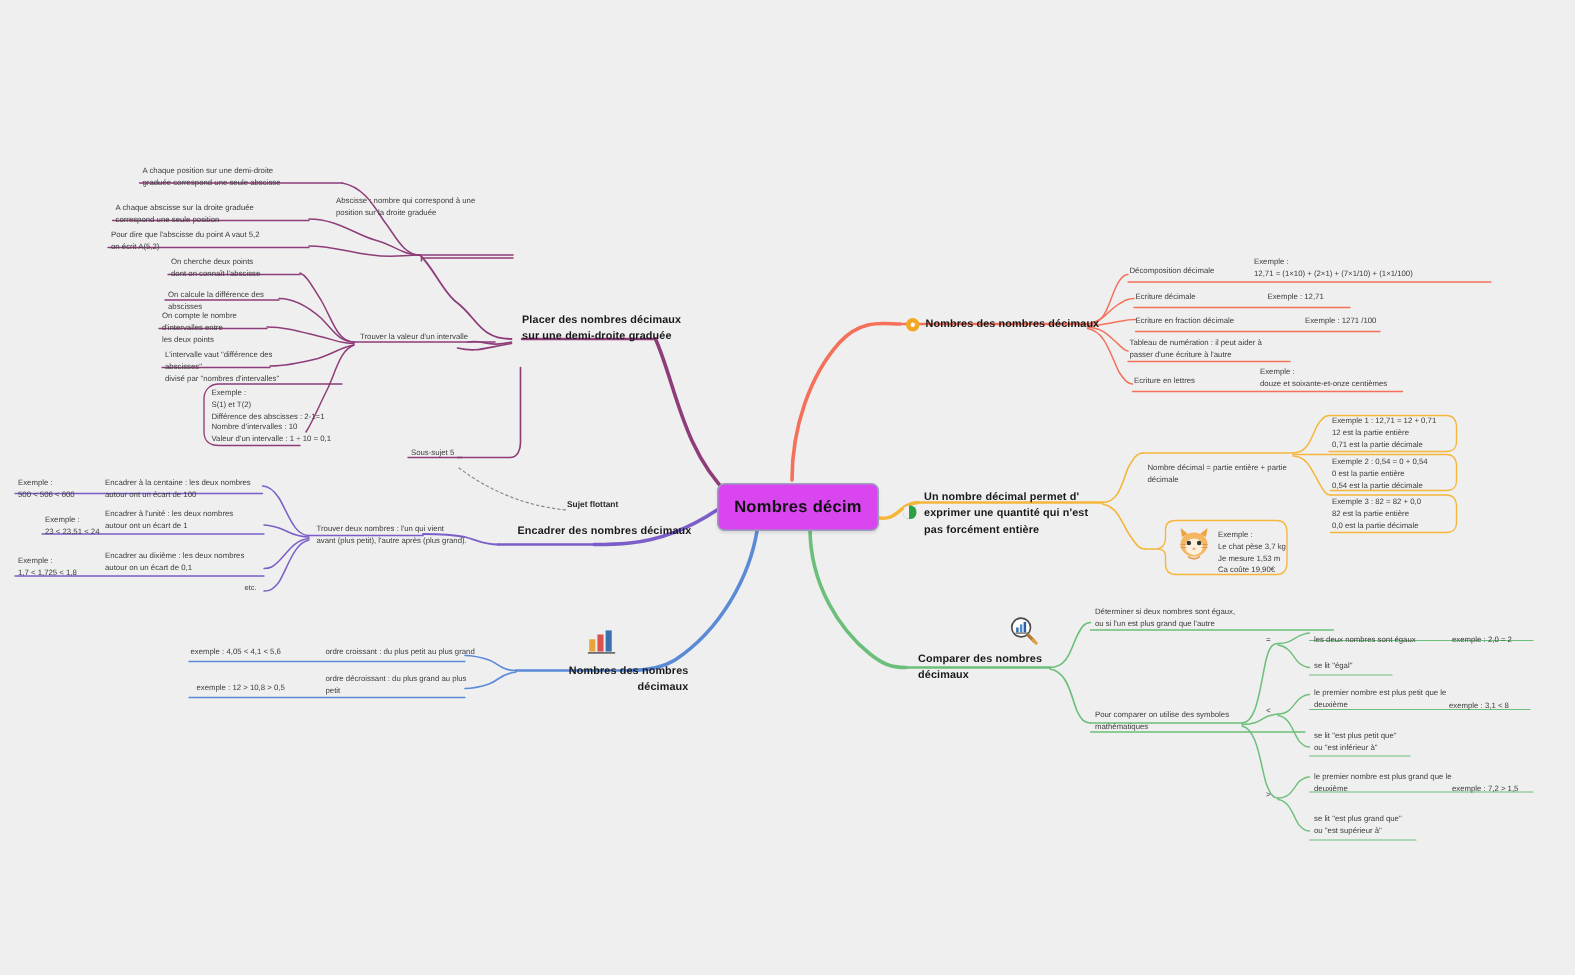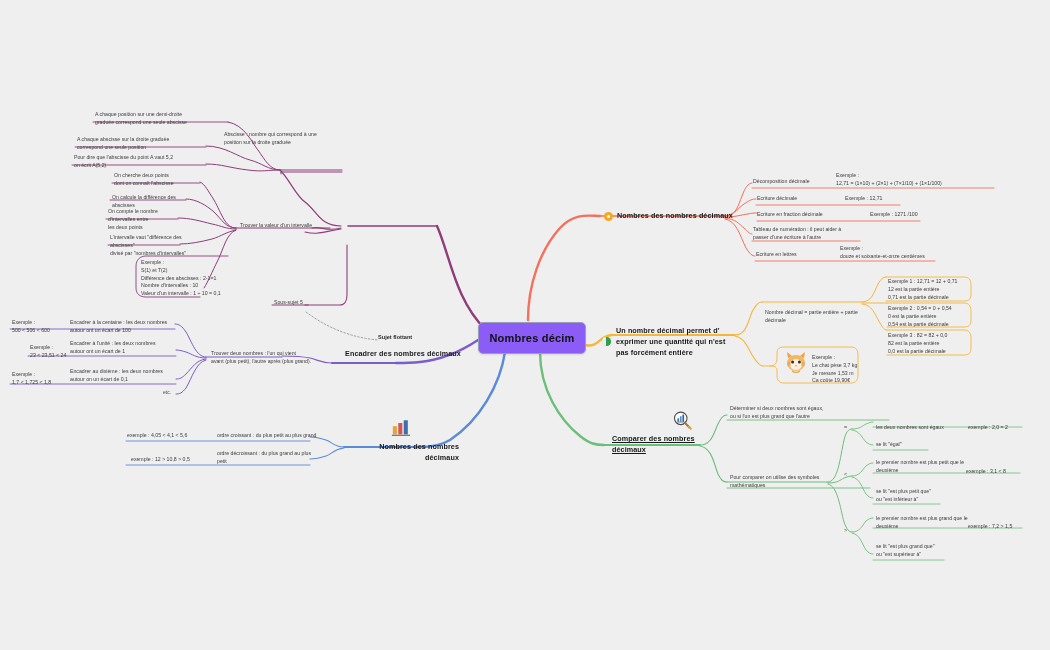--- a/index.html
+++ b/index.html
@@ -11,21 +11,21 @@
     position:relative;
   }
   #canvas{position:absolute;inset:0;width:1050px;height:650px;}
   svg.lines{position:absolute;left:0;top:0;width:1050px;height:650px;pointer-events:none;}
 
   
   #root{
     position:absolute;
     left:478px;top:322px;
     width:106px;height:30px;
-    background:#8b5cf6;
+    background:#d946ef;
     border:1px solid #9aa0b8;
     border-radius:5px;
     display:flex;align-items:center;justify-content:center;
     box-shadow:0 1px 2px rgba(0,0,0,.10);
     z-index:6;
   }
   #root span{
     font-size:11px;font-weight:bold;color:#111;letter-spacing:.2px;
   }
 
@@ -202,20 +202,22 @@
       <path d="M176,384 L10,384" stroke="#7b5ec7" stroke-width=".9"></path>
 
       <path d="M306,312 C330,330 355,338 378,340" stroke="#8a8a8a" stroke-width=".8" stroke-dasharray="1.6 2"></path>
     </g>
   </svg>
 
   <div id="root">
     <span>Nombres décim</span>
   </div>
 
+  <div class="main-label" style="left:348px;top:208px;width:130px;">Placer des nombres décimaux
+sur une demi-droite graduée</div>
 
   <div class="sub-label" style="left:224px;top:131px;width:120px;">Abscisse : nombre qui correspond à une
 position sur la droite graduée</div>
   <div class="sub-label" style="left:95px;top:111px;width:135px;">A chaque position sur une demi-droite
 graduée correspond une seule abscisse</div>
   <div class="sub-label" style="left:77px;top:136px;width:130px;">A chaque abscisse sur la droite graduée
 correspond une seule position</div>
   <div class="sub-label" style="left:74px;top:154px;width:135px;">Pour dire que l'abscisse du point A vaut 5,2
 on écrit A(5,2)</div>
 
@@ -291,21 +293,21 @@
 
   <svg class="icon ic-search" style="left:672px;top:410px;" viewBox="0 0 24 24">
     <circle cx="10.5" cy="10" r="7.5" fill="#fff" stroke="#4a4a4a" stroke-width="1.3"></circle>
     <rect x="6.5" y="10" width="2" height="4" fill="#3a6fb0"></rect>
     <rect x="9.5" y="7.5" width="2" height="6.5" fill="#4a8fd0"></rect>
     <rect x="12.5" y="5.5" width="2" height="8.5" fill="#2f5fa0"></rect>
     <path d="M6,14.5 h10" stroke="#4a4a4a" stroke-width=".8"></path>
     <path d="M16,16 l5,5" stroke="#b07a34" stroke-width="2.6" stroke-linecap="round"></path>
     <path d="M20,20 l2.5,2.5" stroke="#e0a040" stroke-width="2.4" stroke-linecap="round"></path>
   </svg>
-  <div class="main-label" style="left:612px;top:434px;width:110px;text-decoration:underline;">Comparer des nombres
+  <div class="main-label" style="left:612px;top:434px;width:110px;">Comparer des nombres
 décimaux</div>
 
   <div class="sub-label" style="left:730px;top:405px;width:120px;">Déterminer si deux nombres sont égaux,
 ou si l'un est plus grand que l'autre</div>
   <div class="sub-label" style="left:730px;top:474px;width:115px;">Pour comparer on utilise des symboles
 mathématiques</div>
 
   <div class="sym" style="left:844px;top:424px;">=</div>
   <div class="sub-label" style="left:876px;top:424px;width:105px;">les deux nombres sont égaux</div>
   <div class="sub-label" style="left:968px;top:424px;width:70px;">exemple : 2,0 = 2</div>

